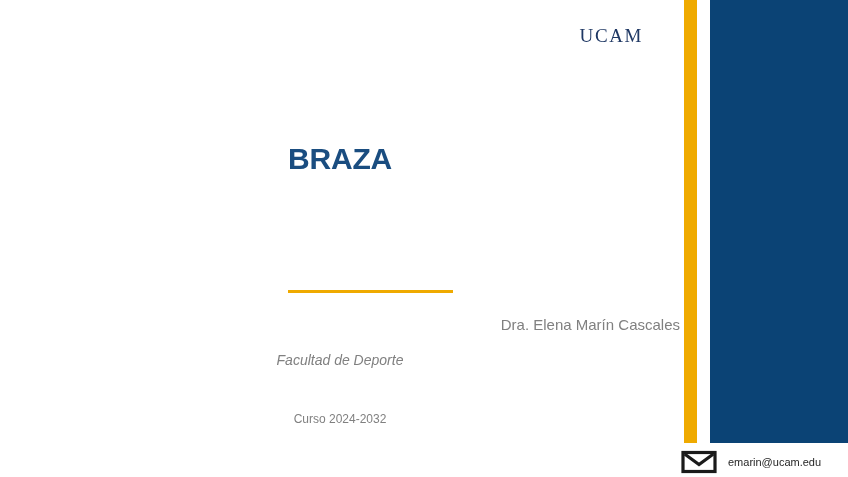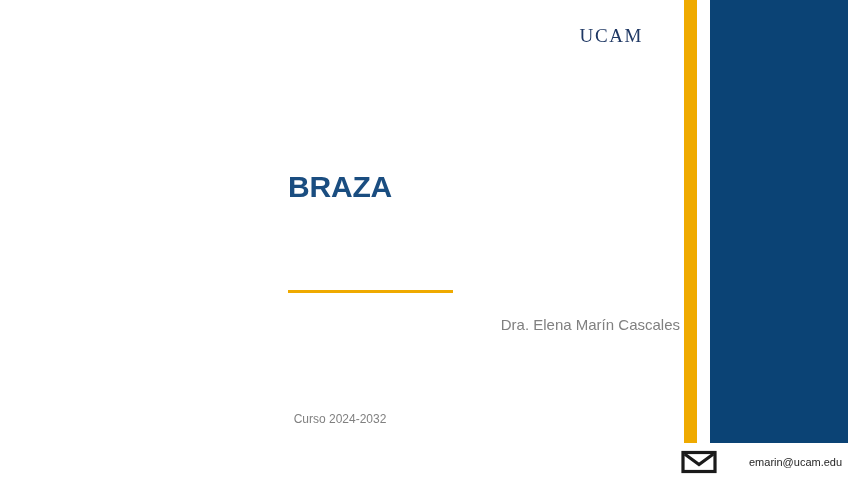--- a/index.html
+++ b/index.html
@@ -83,21 +83,20 @@
     width: 680px;
     text-align: center;
     font-size: 30px;
     font-weight: bold;
     color: #1A4D80;
     line-height: 1.42;
     letter-spacing: -0.2px;
   }
   .title-main .l2 {
     display: block;
-    margin-top: 28px;
   }
 
   .subject {
     position: absolute;
     left: 0;
     top: 239px;
     width: 680px;
     text-align: center;
     font-size: 22px;
     font-weight: normal;
@@ -149,21 +148,20 @@
     line-height: 1.3;
   }
 
   
   .email-row {
     position: absolute;
     left: 681px;
     top: 450px;
     display: flex;
     align-items: center;
-    gap: 21px;
   }
   .envelope-icon {
     display: block;
     width: 36px;
     height: 24px;
     flex: 0 0 auto;
   }
   .email-text {
     margin-left: 11px;
     font-size: 11px;
@@ -186,20 +184,21 @@
 
 
     <div class="title-main">
       <span class="l2">BRAZA</span>
     </div>
 
 
     <div class="divider"></div>
 
     <div class="author">Dra. Elena Marín Cascales</div>
+    <div class="faculty">Facultad de Deporte</div>
     <div class="course">Curso 2024-2032</div>
 
   </div>
 
   <div class="email-row">
     <svg class="envelope-icon" viewBox="0 0 36 24">
       <rect x="2" y="2.5" width="32" height="19" fill="#ffffff" stroke="#1A1A1A" stroke-width="3.2"></rect>
       <polyline points="3.6,4 18,14.5 32.4,4" fill="none" stroke="#1A1A1A" stroke-width="3.2" stroke-linejoin="miter"></polyline>
     </svg>
     <span class="email-text">emarin@ucam.edu</span>

